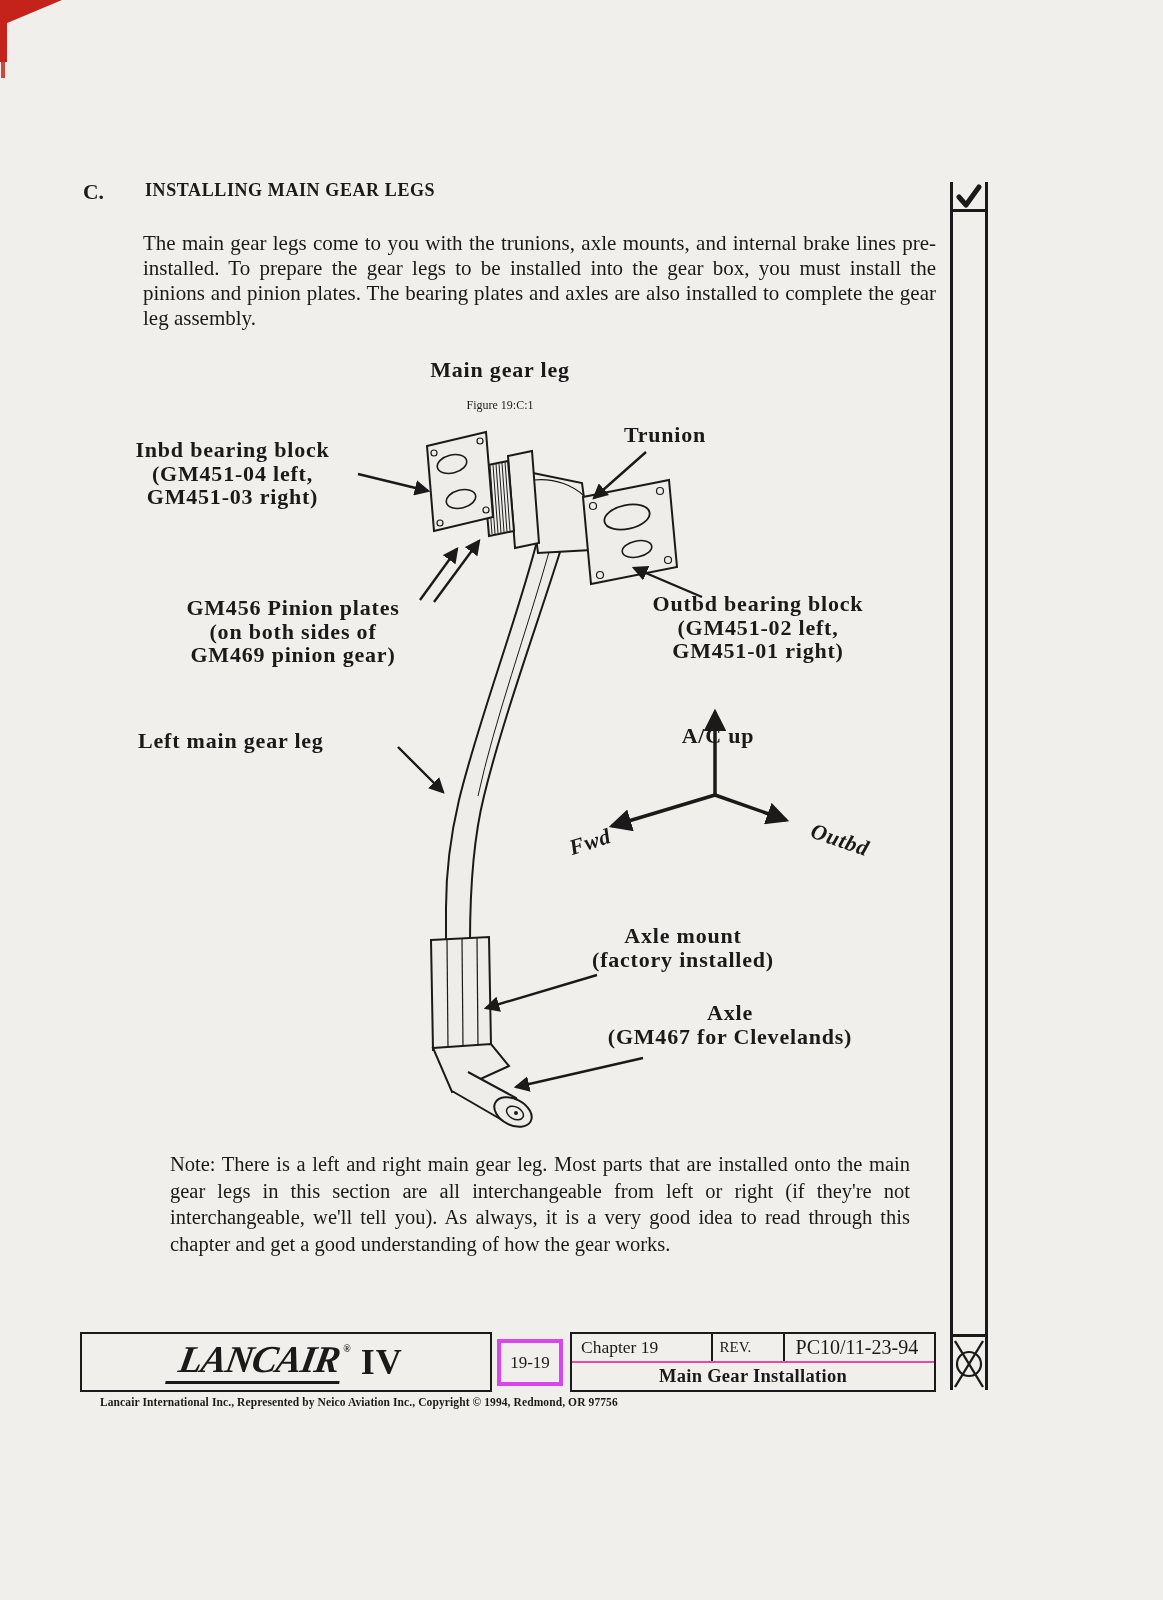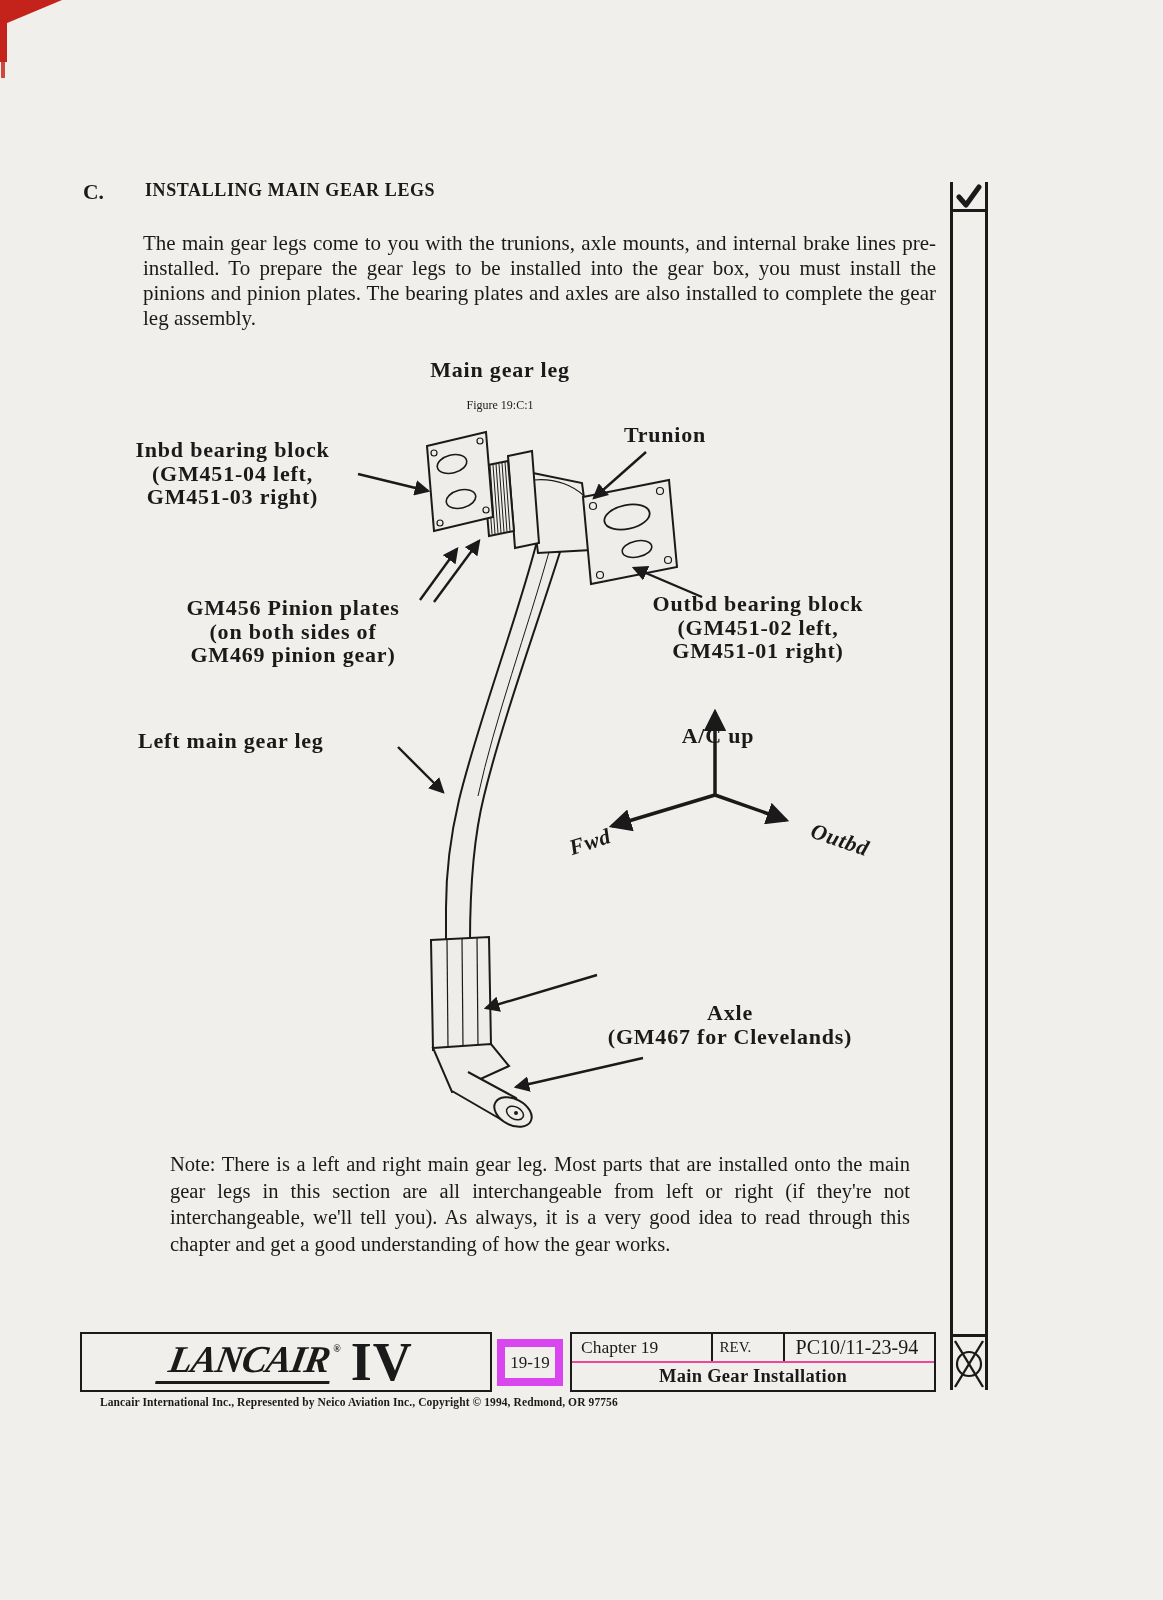--- a/index.html
+++ b/index.html
@@ -57,25 +57,25 @@
   .logo-box {
     position:absolute; left:80px; top:1332px; width:412px; height:60px;
     border:2px solid #1a1a1a; display:flex; align-items:center; justify-content:center;
   }
   .logo-script {
     font-size:38px; font-weight:bold; font-style:italic;
     transform:skewX(-10deg); letter-spacing:-1px; border-bottom:3px solid #1a1a1a;
     line-height:1.05; padding:0 4px 1px 10px;
   }
   .logo-reg { font-size:10px; vertical-align:top; position:relative; top:-14px; font-weight:bold; }
-  .logo-numeral { font-size:54px; font-weight:bold; letter-spacing:1px; margin-left:10px; line-height:1; }
+  .logo-numeral { font-size:36px; font-weight:bold; letter-spacing:1px; margin-left:10px; line-height:1; }
 
   .page-box {
     position:absolute; left:497px; top:1339px; width:66px; height:47px;
-    border:8px solid #d946ef; display:flex; align-items:center; justify-content:center;
+    border:4px solid #d946ef; display:flex; align-items:center; justify-content:center;
     font-size:17px;
   }
   .info-table {
     position:absolute; left:570px; top:1332px; width:366px; height:60px;
     border:2px solid #1a1a1a; display:flex; flex-direction:column; background:transparent;
   }
   .info-row1 { flex:1; display:flex; border-bottom:2px solid #ec4899; }
   .cell-chapter { flex:1.45; display:flex; align-items:center; padding-left:9px;
     font-size:17.5px; border-right:2px solid #1a1a1a; }
   .cell-revlab { width:72px; display:flex; align-items:center; padding-left:7px;
@@ -204,20 +204,22 @@
   <div class="fig-label lbl-pinion">GM456 Pinion plates
 (on both sides of
 GM469 pinion gear)</div>
   <div class="fig-label lbl-outbd">Outbd bearing block
 (GM451-02 left,
 GM451-01 right)</div>
   <div class="fig-label lbl-acup">A/C up</div>
   <div class="fig-label lbl-fwd">Fwd</div>
   <div class="fig-label lbl-outbd-axis">Outbd</div>
   <div class="fig-label lbl-leftleg">Left main gear leg</div>
+  <div class="fig-label lbl-axlemount">Axle mount
+(factory installed)</div>
   <div class="fig-label lbl-axle">Axle
 (GM467 for Clevelands)</div>
 
   <p class="note">Note: There is a left and right main gear leg. Most parts that are installed onto the main gear legs in this section are all interchangeable from left or right (if they're not interchangeable, we'll tell you). As always, it is a very good idea to read through this chapter and get a good understanding of how the gear works.</p>
 
   <div class="logo-box">
     <span class="logo-script">LANCAIR</span>
     <span class="logo-reg">®</span>
     <span class="logo-numeral">IV</span>
   </div>

